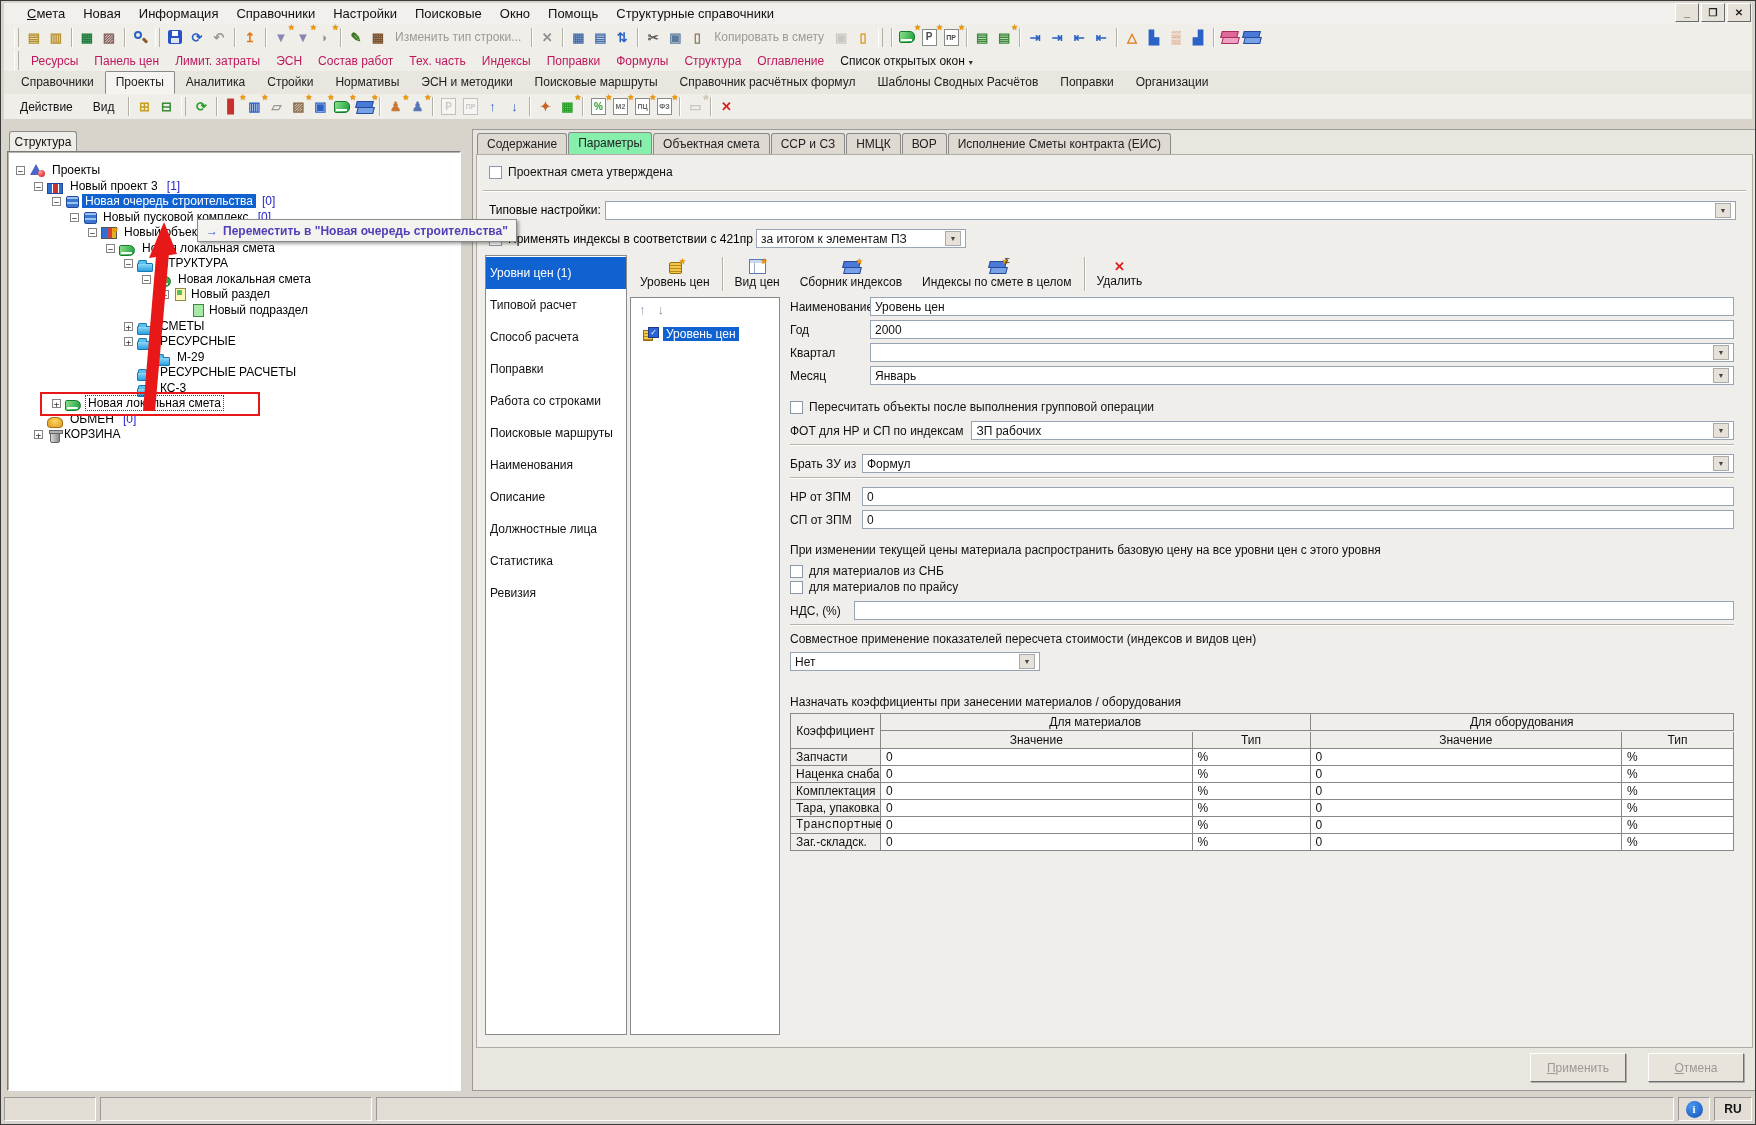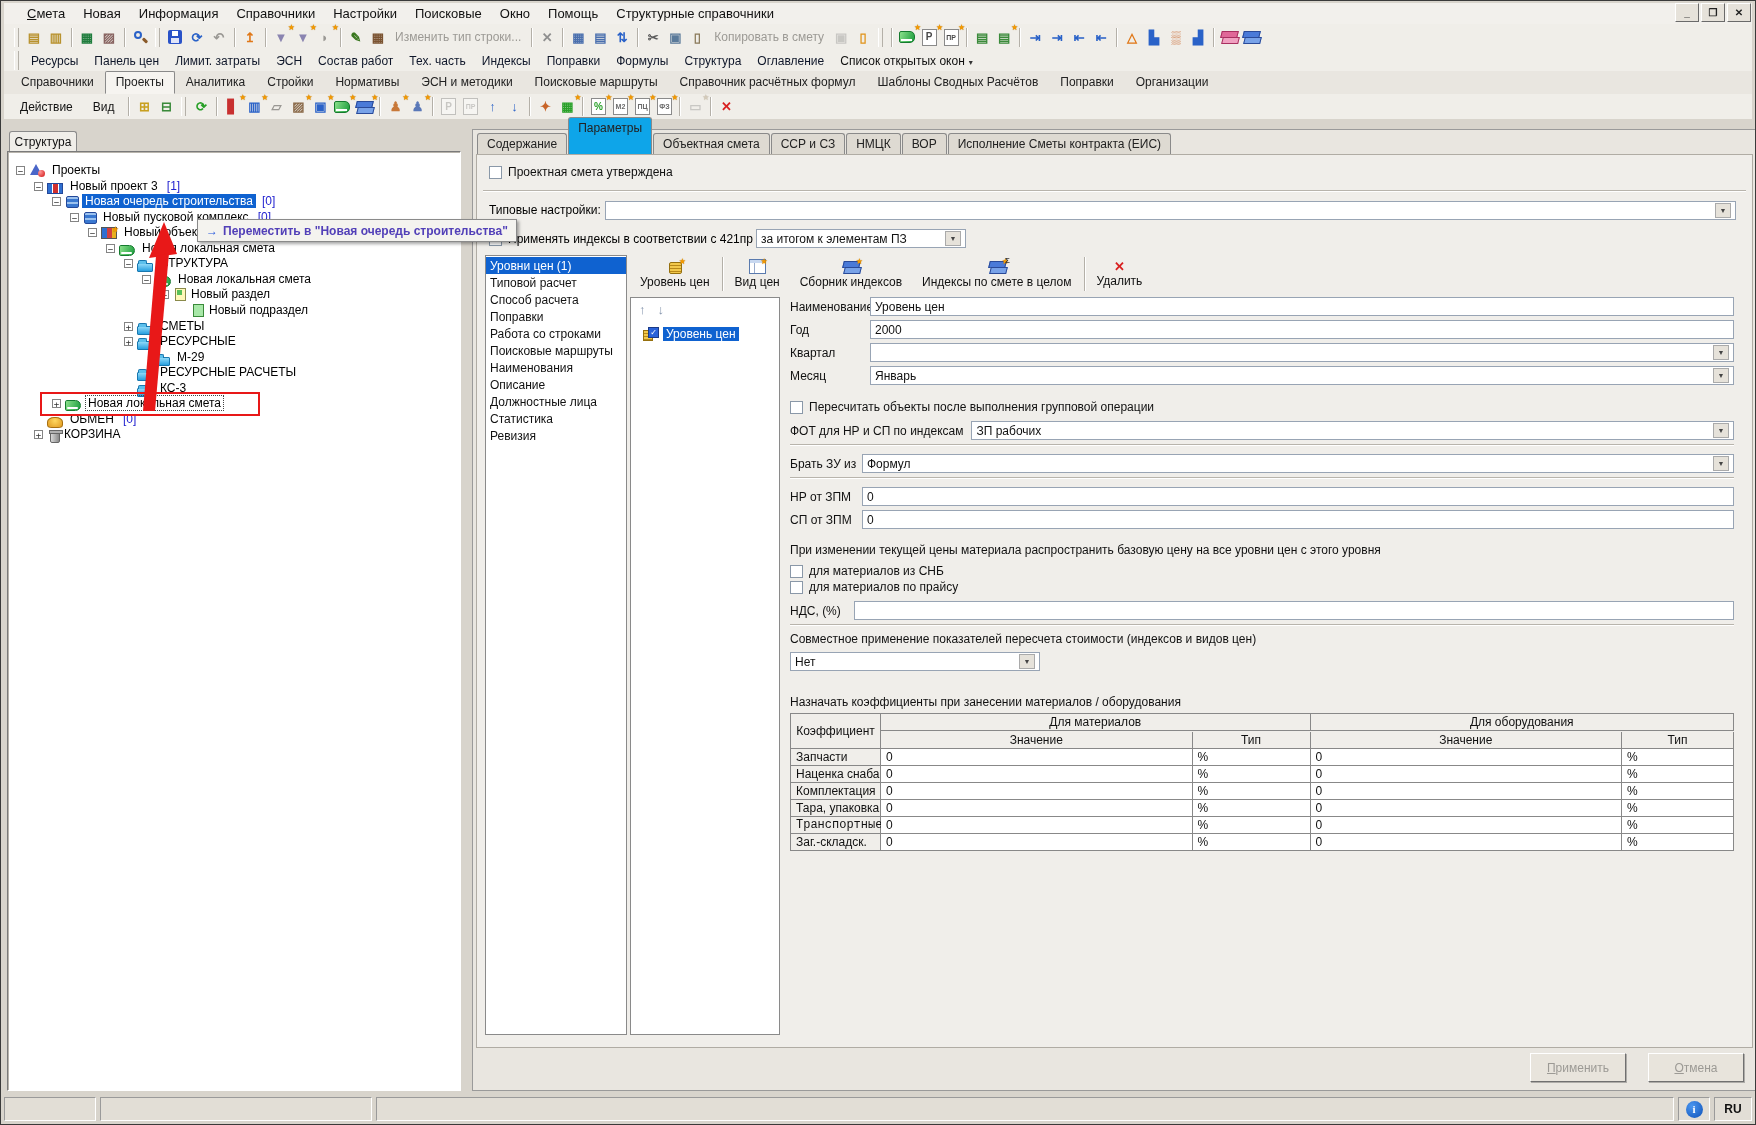--- a/index.html
+++ b/index.html
@@ -18,21 +18,21 @@
   .tbic{width:22px;height:22px;display:flex;align-items:center;justify-content:center;position:relative;flex:none;}
   .glyph{font-size:13px;font-weight:bold;line-height:1;}
   .boxed{background:#fff;border:1px solid #8a8a8a;width:13px;height:15px;display:flex;align-items:center;justify-content:center;font-size:10px;font-weight:bold;}
   .smalltxt{font-size:7px;}
   .star{position:absolute;top:-2px;right:-3px;font-size:8px;color:#f59a00;text-shadow:0 0 1px #a86a00;line-height:1;}
   .dis{opacity:.45;filter:grayscale(.8);}
   .tsep{width:1px;height:19px;background:#b4b0a8;box-shadow:1px 0 0 #fff;margin:0 4px;flex:none;}
   .grip{width:3px;height:19px;border-left:1px solid #ffffff;border-right:1px solid #b4b0a8;margin:0 4px;flex:none;}
   .tblbl{font-size:12px;padding:2px 6px;white-space:nowrap;color:#111;}
   .tblbl.dim{color:#9c9a95;opacity:1;filter:none;}
-  .tb3lbl{font-size:12px;padding:2px 8px;color:#0f172a;white-space:nowrap;}
+  .tb3lbl{font-size:12px;padding:2px 8px;color:#be185d;white-space:nowrap;}
   .tb3lbl.on{color:#101010;}
   .caret{font-size:8px;margin-left:4px;color:#333;}
   .menu5{font-size:12px;padding:2px 10px;color:#111;}
 
   .tabrow{position:absolute;top:70px;left:3px;right:3px;height:23px;background:#e9e6e0;display:flex;align-items:flex-end;padding-left:6px;border-bottom:1px solid #c8c4bc;}
   .mtab{font-size:12px;padding:3px 10px 4px 10px;color:#222;border:1px solid transparent;white-space:nowrap;}
   .mtab.act{background:#f6f4f0;border:1px solid #8a8a8a;border-bottom-color:#f6f4f0;border-radius:2px 2px 0 0;}
 
   
   .main{position:absolute;top:118px;left:3px;right:3px;height:976px;background:#d8d4cc;}
@@ -64,39 +64,39 @@
   .ti-trash::before{content:"";position:absolute;top:-3px;left:-2px;width:12px;height:2px;background:#b0b0b0;border:1px solid #666;}
   .ti-levelcheck::before{content:"";position:absolute;left:0;bottom:0;width:8px;height:9px;background:repeating-linear-gradient(180deg,#f2c84b 0 2px,#b88818 2px 3px);border:1px solid #96700e;}
   .ti-levelcheck::after{content:"✓";position:absolute;right:0;top:0;width:9px;height:9px;background:#2a62d8;color:#fff;font-size:8px;line-height:9px;text-align:center;border:1px solid #1a3a88;}
 
   .split{position:absolute;left:461px;top:12px;width:7px;height:958px;}
 
   
   .rpanel{position:absolute;left:468px;top:10px;width:1285px;height:962px;background:#e9e6e0;border:1px solid #9a9a9a;box-sizing:border-box;}
   .rtabs{position:absolute;top:2px;left:4px;display:flex;align-items:flex-end;height:22px;}
   .rtab{font-size:12px;padding:3px 9px;border:1px solid #8a8a8a;border-bottom:none;background:#dedad2;border-radius:3px 3px 0 0;margin-right:1px;color:#222;white-space:nowrap;}
-  .rtab.act{background:#0ea5e9;position:relative;top:1px;padding-bottom:20px;}
+  .rtab.act{background:#86efac;position:relative;top:1px;padding-bottom:5px;}
   .rcontent{position:absolute;left:3px;top:24px;right:3px;bottom:42px;background:#f0eeea;border:1px solid #b0aca4;box-sizing:border-box;}
 
   .cbrow{display:flex;align-items:center;gap:6px;height:16px;font-size:12px;color:#111;}
   .cb{width:13px;height:13px;background:#fff;border:1px solid #8a98a8;flex:none;box-sizing:border-box;}
   .hsep{border-top:1px solid #b8b4ac;border-bottom:1px solid #ffffff;height:0;}
   .fin{height:19px;background:#fff;border:1px solid #98a4b4;display:flex;align-items:center;padding:0 4px;box-sizing:border-box;font-size:12px;color:#111;}
   .dd{margin-left:auto;width:16px;height:15px;background:#e6e2da;border:1px solid #aaa;font-size:7px;display:flex;align-items:center;justify-content:center;color:#444;flex:none;box-sizing:border-box;}
 
   .cb-approved{position:absolute;left:12px;top:9px;}
   .hs1{position:absolute;left:6px;right:6px;top:35px;}
   .typrow{position:absolute;left:12px;top:45px;right:16px;height:20px;display:flex;align-items:center;font-size:12px;}
   .typlab{width:116px;flex:none;}
   .typrow .fin{flex:1;}
   .indrow{position:absolute;left:12px;top:74px;right:16px;height:20px;display:flex;align-items:center;gap:6px;font-size:12px;}
   .indsel{position:absolute;left:267px;top:0;width:210px;}
 
   .catlist{position:absolute;left:8px;top:100px;width:142px;bottom:12px;background:#fff;border:1px solid #8a8a8a;padding-top:1px;box-sizing:border-box;}
-  .cat{height:17px;display:flex;align-items:center;padding:0 4px;font-size:12px;color:#111;white-space:nowrap;}
+  .cat{height:32px;display:flex;align-items:center;padding:0 4px;font-size:12px;color:#111;white-space:nowrap;}
   .cat.sel{background:#0f62d0;color:#fff;}
 
   .lvlbar{position:absolute;left:153px;top:98px;height:42px;display:flex;align-items:center;}
   .lvlbtn{display:flex;flex-direction:column;align-items:center;justify-content:center;gap:1px;padding:2px 10px;font-size:12px;color:#111;height:40px;white-space:nowrap;}
   .lvlsep{width:1px;height:34px;background:#b4b0a8;box-shadow:1px 0 0 #fff;margin:0 2px;}
   .ic-coins{width:16px;height:14px;position:relative;display:inline-block;}
   .ic-coins::before{content:"";position:absolute;bottom:0;left:2px;width:11px;height:10px;background:repeating-linear-gradient(180deg,#f2c84b 0 2px,#b88818 2px 3px);border:1px solid #96700e;border-radius:2px;}
   .ic-tbl{width:15px;height:13px;background:#fff;border:1px solid #5a7aae;display:inline-block;background-image:linear-gradient(#c8d8f0 3px,transparent 3px),linear-gradient(90deg,transparent 4px,#9aaccc 4px,#9aaccc 5px,transparent 5px);}
   .ic-books{width:18px;height:14px;position:relative;display:inline-block;}
   .ic-books::before{content:"";position:absolute;left:1px;top:1px;width:15px;height:5px;background:#4a7ad8;border:1px solid #2a4a98;transform:skewX(-14deg);}

